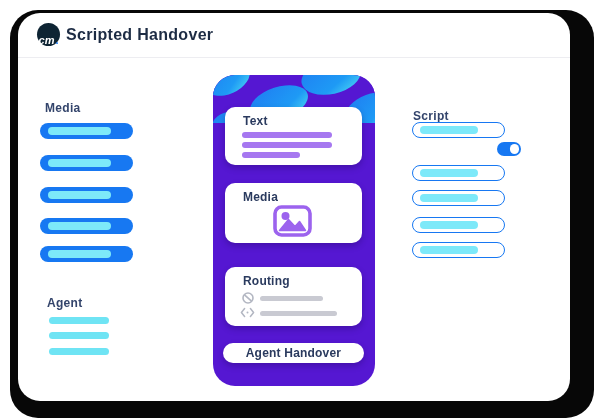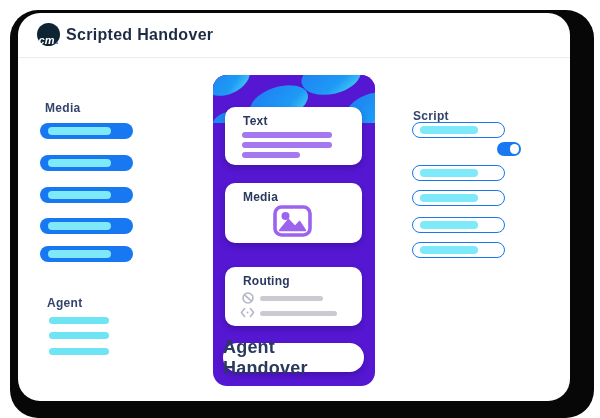--- a/index.html
+++ b/index.html
@@ -21,27 +21,27 @@
   .section-label{position:absolute;font-size:12px;font-weight:700;color:#33446b;letter-spacing:.3px;}
 
   
   .block-pill{position:absolute;left:22px;width:93px;height:16px;border-radius:8.5px;background:#1778f2;}
   .block-pill .inner{position:absolute;left:8px;top:4px;width:63px;height:8px;border-radius:4px;background:#7de9f9;}
 
   
   .flow-bar{position:absolute;left:31px;width:60px;height:7px;border-radius:3.5px;background:#6fe4f4;}
 
   
-  .panel{position:absolute;left:195px;top:62px;width:162px;height:311px;border-radius:14px;background:#5517d2;overflow:hidden;}
+  .panel{position:absolute;left:195px;top:62px;width:162px;height:311px;border-radius:22px;background:#5517d2;overflow:hidden;}
   .blob-header{position:absolute;left:0;top:0;width:162px;height:48px;}
   .mini-card{position:absolute;left:12px;width:137px;background:#ffffff;border-radius:10px;box-shadow:0 3px 6px rgba(20,0,70,.28);}
   .mini-label{position:absolute;left:18px;top:7px;font-size:12px;font-weight:700;color:#2a3a5e;letter-spacing:.2px;}
   .tbar{position:absolute;left:17px;height:6px;border-radius:3px;background:#a678f0;}
   .gbar{position:absolute;height:4.5px;border-radius:2.5px;background:#c9cad2;}
-  .handover{position:absolute;left:10px;top:268px;width:141px;height:29px;border-radius:15px;background:#ffffff;display:flex;align-items:center;justify-content:center;font-size:18px;font-weight:700;color:#2a3a5e;box-shadow:0 3px 6px rgba(20,0,70,.28);letter-spacing:.2px;}
+  .handover{position:absolute;left:10px;top:268px;width:141px;height:20px;border-radius:15px;background:#ffffff;display:flex;align-items:center;justify-content:center;font-size:12px;font-weight:700;color:#2a3a5e;box-shadow:0 3px 6px rgba(20,0,70,.28);letter-spacing:.2px;}
 
   
   .script-pill{position:absolute;left:394px;width:93px;height:16px;border-radius:8.5px;background:#ffffff;border:1.4px solid #1778f2;}
   .script-pill .inner{position:absolute;left:7px;top:3px;width:58px;height:8px;border-radius:4px;background:#7de9f9;}
   .toggle{position:absolute;left:479px;top:129px;width:24px;height:13.5px;border-radius:7px;background:#1778f2;}
   .toggle .knob{position:absolute;right:2px;top:2px;width:9.5px;height:9.5px;border-radius:50%;background:#ffffff;}
 </style>
 </head>
 <body>
 

